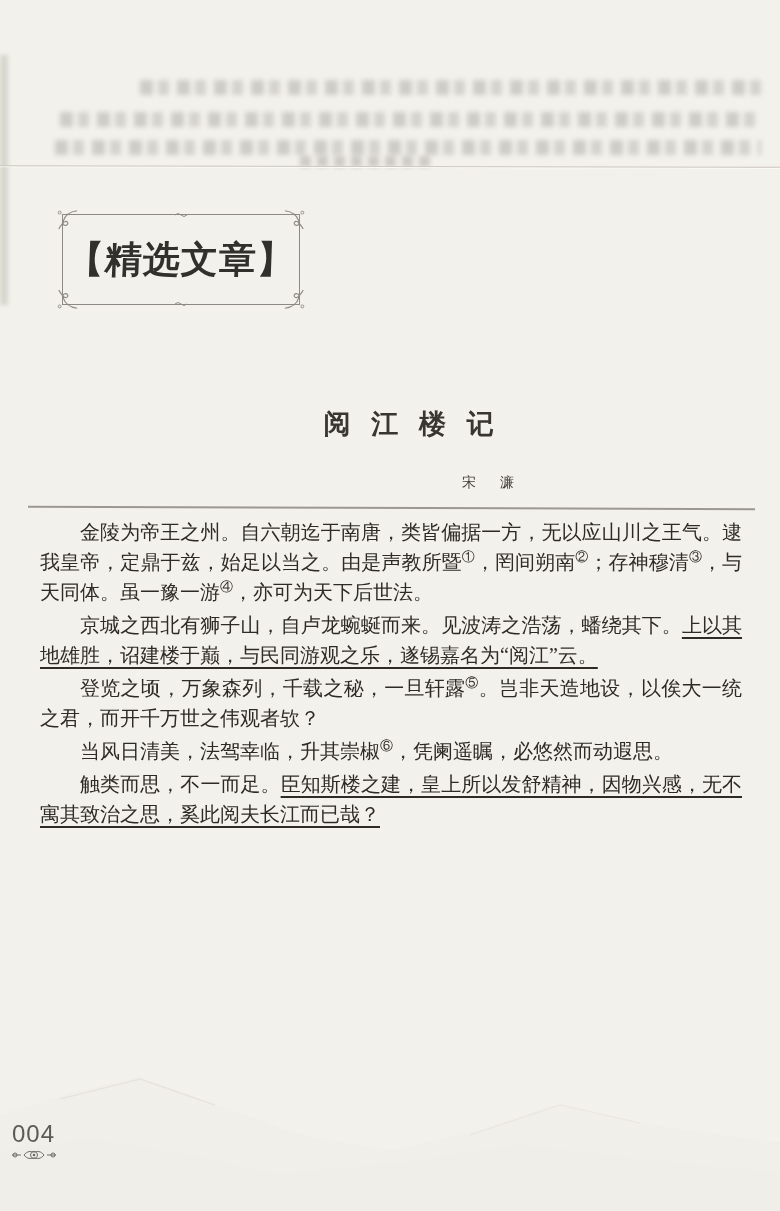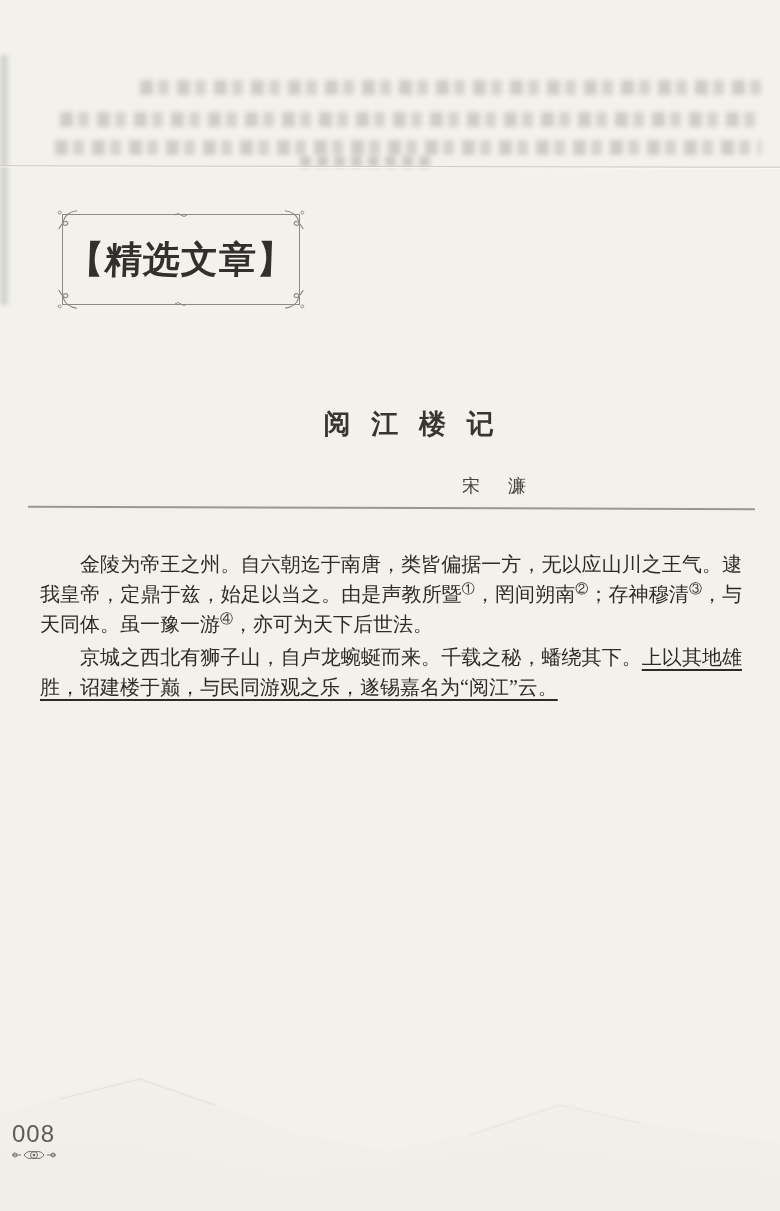--- a/index.html
+++ b/index.html
@@ -59,33 +59,32 @@
   .e-top{top:-4px;} .e-bot{bottom:-4px;}
 
   
   .title{
     position:absolute;left:0;top:406px;width:780px;margin:0;
     text-align:center;padding-left:44px;box-sizing:border-box;
     font-size:27px;font-weight:700;color:#393632;letter-spacing:7px;
   }
   .author{
     position:absolute;left:462px;top:474px;
-    font-size:18px;color:#45423d;letter-spacing:5px;white-space:nowrap;
+    font-size:14px;color:#45423d;letter-spacing:5px;white-space:nowrap;
   }
   .header-rule{
     position:absolute;left:28px;top:507px;width:727px;height:2px;
     background:#9b9892;transform:rotate(.18deg);
   }
 
   
   .article-body{
     position:absolute;left:40px;top:517px;width:702px;
     font-size:20px;line-height:30px;color:#2e2b27;
     text-align:justify;
-    margin-top:32px;
   }
   .para{margin:0 0 3px 0;text-indent:2em;}
   .fnref{font-size:13px;line-height:0;vertical-align:super;letter-spacing:0;}
   .emph-underline{
     text-decoration:underline;
     text-underline-offset:5px;
     text-decoration-thickness:1.5px;
   }
 
   
@@ -152,31 +151,34 @@
   </div>
 
   <h1 class="title">阅 江 楼 记</h1>
 
   <div class="author">宋　濂</div>
 
   <div class="header-rule"></div>
 
   <div class="article-body">
       <p class="para"><span class="seg">金陵为帝王之州。自六朝迄于南唐，类皆偏据一方，无以应山川之王气。逮我皇帝，定鼎于兹，始足以当之。由是声教所暨</span><sup class="fnref">①</sup><span class="seg">，罔间朔南</span><sup class="fnref">②</sup><span class="seg">；存神穆清</span><sup class="fnref">③</sup><span class="seg">，与天同体。虽一豫一游</span><sup class="fnref">④</sup><span class="seg">，亦可为天下后世法。</span></p>
-      <p class="para"><span class="seg">京城之西北有狮子山，自卢龙蜿蜒而来。千载之秘，蟠绕其下。</span><span class="emph-underline">上以其地雄胜，诏建楼于巅，与民同游观之乐，遂锡嘉名为“阅江”云。</span></p>
+      <p class="para"><span class="seg">京城之西北有狮子山，自卢龙蜿蜒而来。见波涛之浩荡，蟠绕其下。</span><span class="emph-underline">上以其地雄胜，诏建楼于巅，与民同游观之乐，遂锡嘉名为“阅江”云。</span></p>
+      <p class="para"><span class="seg">登览之顷，万象森列，千载之秘，一旦轩露</span><sup class="fnref">⑤</sup><span class="seg">。岂非天造地设，以俟大一统之君，而开千万世之伟观者欤？</span></p>
+      <p class="para"><span class="seg">当风日清美，法驾幸临，升其崇椒</span><sup class="fnref">⑥</sup><span class="seg">，凭阑遥瞩，必悠然而动遐思。</span></p>
+      <p class="para"><span class="seg">触类而思，不一而足。</span><span class="emph-underline">臣知斯楼之建，皇上所以发舒精神，因物兴感，无不寓其致治之思，奚此阅夫长江而已哉？</span></p>
     </div>
 
   <svg class="mountains" viewBox="0 0 780 156" preserveAspectRatio="none">
     <path d="M0 60 L70 38 L140 22 L210 48 L300 80 L390 96 L470 78 L560 48 L650 70 L780 88 L780 156 L0 156 Z" fill="#e9e7e0" opacity="0.55"></path>
     <path d="M0 96 L90 84 L180 98 L280 120 L400 108 L520 90 L640 104 L780 118 L780 156 L0 156 Z" fill="#edebe4" opacity="0.6"></path>
     <path d="M60 44 L140 24 L215 50" fill="none" stroke="#dcd9d1" stroke-width="1.5"></path>
     <path d="M470 80 L560 50 L640 68" fill="none" stroke="#e0ddd5" stroke-width="1.2"></path>
   </svg>
 
-  <div class="page-number">008</div>
+  <div class="page-number">004</div>
 
   <svg class="footer-flourish" viewBox="0 0 48 14">
     <g stroke="#6e6c66" fill="none" stroke-width="1">
       <path d="M2 7 h9 M37 7 h9"></path>
       <circle cx="5" cy="7" r="2"></circle>
       <circle cx="43" cy="7" r="2"></circle>
       <path d="M14 7 c3 -4 7 -4 10 -3 M14 7 c3 4 7 4 10 3 M34 7 c-3 -4 -7 -4 -10 -3 M34 7 c-3 4 -7 4 -10 3"></path>
       <circle cx="24" cy="7" r="3.5"></circle>
       <circle cx="24" cy="7" r="1.3" fill="#6e6c66" stroke="none"></circle>
     </g>

